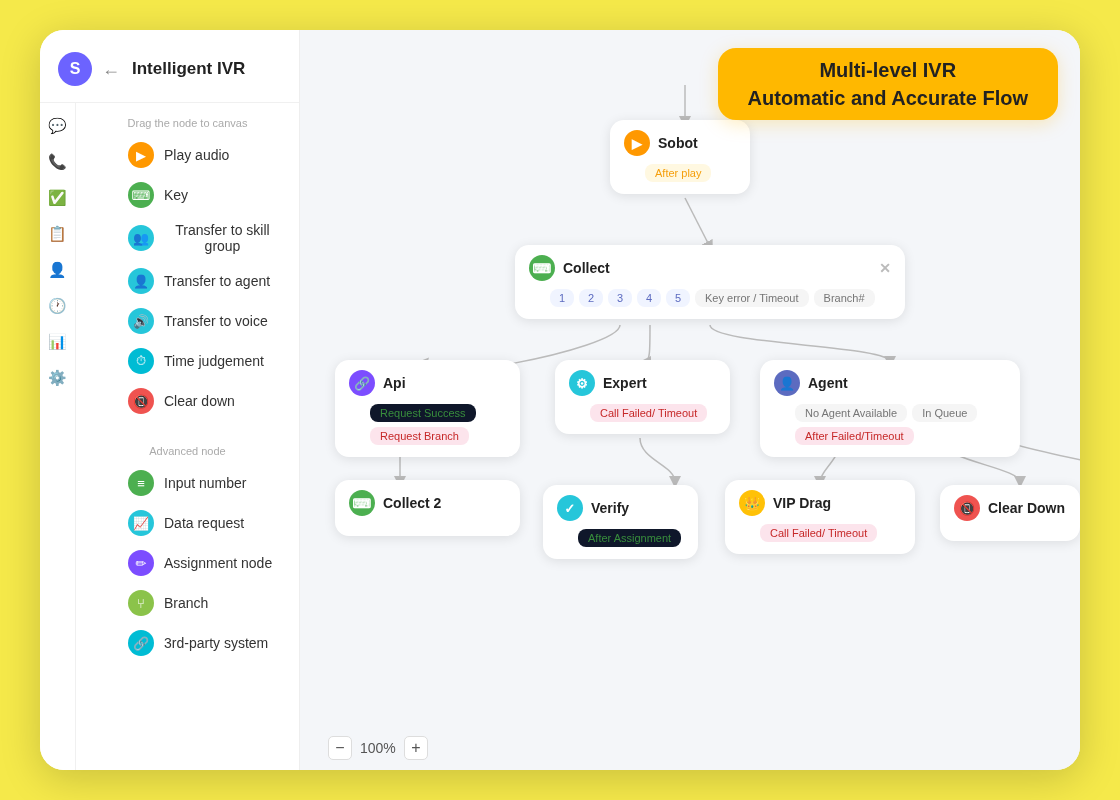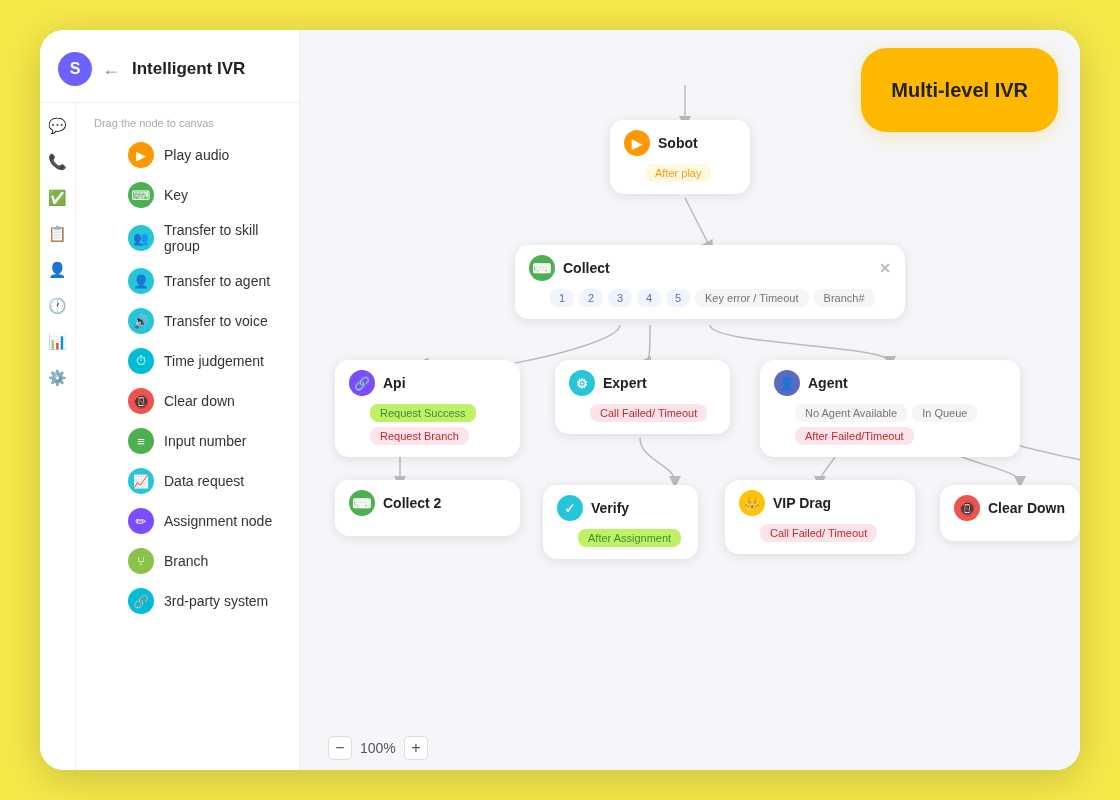--- a/index.html
+++ b/index.html
@@ -108,22 +108,22 @@
       background: #f4f6f9;
       position: relative;
       overflow: hidden;
     }
     
     .tooltip-bubble {
       position: absolute;
       top: 18px;
       right: 22px;
       background: #ffb800;
-      border-radius: 26px;
-      padding: 28px 30px;
+      border-radius: 18px;
+      padding: 8px 30px;
       text-align: center;
       z-index: 10;
       box-shadow: 0 4px 18px rgba(255,184,0,0.25);
     }
     .tooltip-bubble-text {
       font-weight: 800;
       font-size: 20px;
       color: #222;
       line-height: 1.4;
     }
@@ -184,21 +184,21 @@
       border-radius: 8px;
       padding: 3px 10px;
       font-size: 11px;
       font-weight: 500;
     }
     .flow-tag-yellow {
       background: #fff8e1;
       color: #f59e0b;
     }
     .flow-tag-green {
-      background: #bef264;
+      background: #0f172a;
       color: #388e3c;
     }
     .flow-tag-red {
       background: #fce4ec;
       color: #c62828;
     }
     .flow-tag-gray {
       background: #f5f5f5;
       color: #757575;
     }
@@ -286,21 +286,21 @@
       <div style="width:36px;display:flex;flex-direction:column;align-items:center;padding:14px 0;gap:18px;border-right:1px solid #f0f0f0;">
         <span style="color:#bbb;font-size:15px;">💬</span>
         <span style="color:#bbb;font-size:15px;">📞</span>
         <span style="color:#bbb;font-size:15px;">✅</span>
         <span style="color:#bbb;font-size:15px;">📋</span>
         <span style="color:#bbb;font-size:15px;">👤</span>
         <span style="color:#bbb;font-size:15px;">🕐</span>
         <span style="color:#bbb;font-size:15px;">📊</span>
         <span style="color:#bbb;font-size:15px;">⚙️</span>
       </div>
-      <div style="flex:1;overflow-y:auto;">
+      <div style="flex:1;overflow-y:auto;text-align:center;">
         <div class="sidebar-section-label">Drag the node to canvas</div>
         <div class="sidebar-nodes">
           <div class="sidebar-node-item">
             <div class="node-icon icon-orange">▶</div>
             <span>Play audio</span>
           </div>
           <div class="sidebar-node-item">
             <div class="node-icon icon-green">⌨</div>
             <span>Key</span>
           </div>
@@ -318,20 +318,21 @@
           </div>
           <div class="sidebar-node-item">
             <div class="node-icon icon-cyan">⏱</div>
             <span>Time judgement</span>
           </div>
           <div class="sidebar-node-item">
             <div class="node-icon icon-red">📵</div>
             <span>Clear down</span>
           </div>
         </div>
+        <div class="sidebar-section-label adv-section">Advanced node</div>
         <div class="sidebar-nodes">
           <div class="sidebar-node-item">
             <div class="node-icon icon-green">≡</div>
             <span>Input number</span>
           </div>
           <div class="sidebar-node-item">
             <div class="node-icon icon-teal">📈</div>
             <span>Data request</span>
           </div>
           <div class="sidebar-node-item">
@@ -348,20 +349,21 @@
           </div>
         </div>
       </div>
     </div>
   </div>
 
   <div class="main-area">
 
     <div class="tooltip-bubble">
       <div class="tooltip-bubble-text">Multi-level IVR</div>
+      <div class="tooltip-bubble-text">Automatic and Accurate Flow</div>
     </div>
 
     <svg class="arrows-svg">
 
       <line x1="385" y1="55" x2="385" y2="92" stroke="#bbb" stroke-width="1.5" marker-end="url(#arrow)"></line>
 
       <line x1="385" y1="168" x2="410" y2="217" stroke="#bbb" stroke-width="1.5" marker-end="url(#arrow)"></line>
 
       <path d="M320,295 C320,320 100,360 125,332" stroke="#bbb" stroke-width="1.5" fill="none" marker-end="url(#arrow)"></path>
       <path d="M350,295 C350,320 350,332 345,332" stroke="#bbb" stroke-width="1.5" fill="none" marker-end="url(#arrow)"></path>

